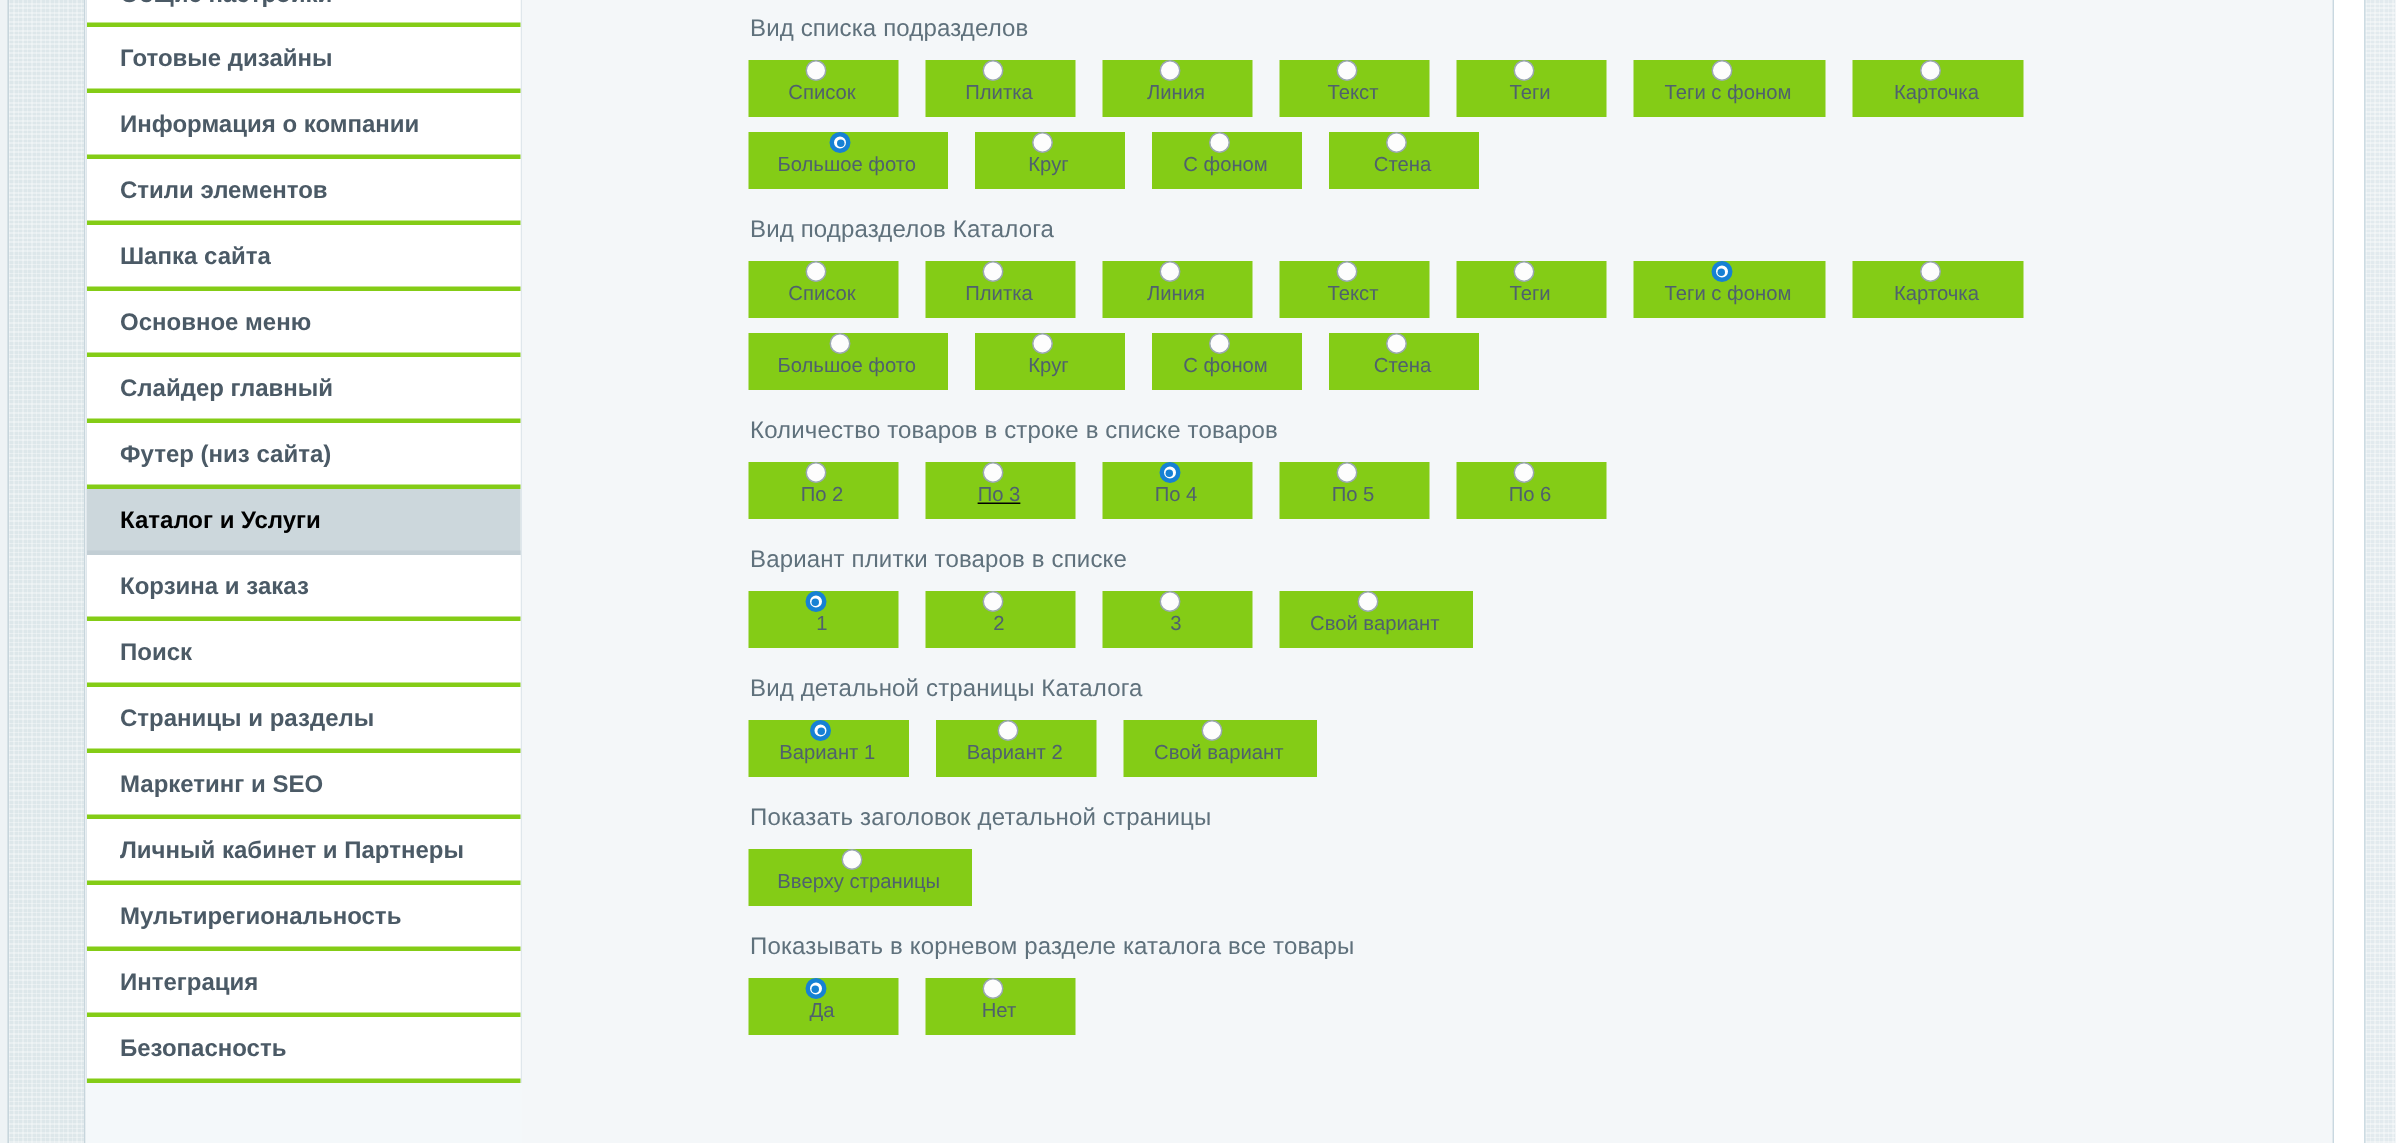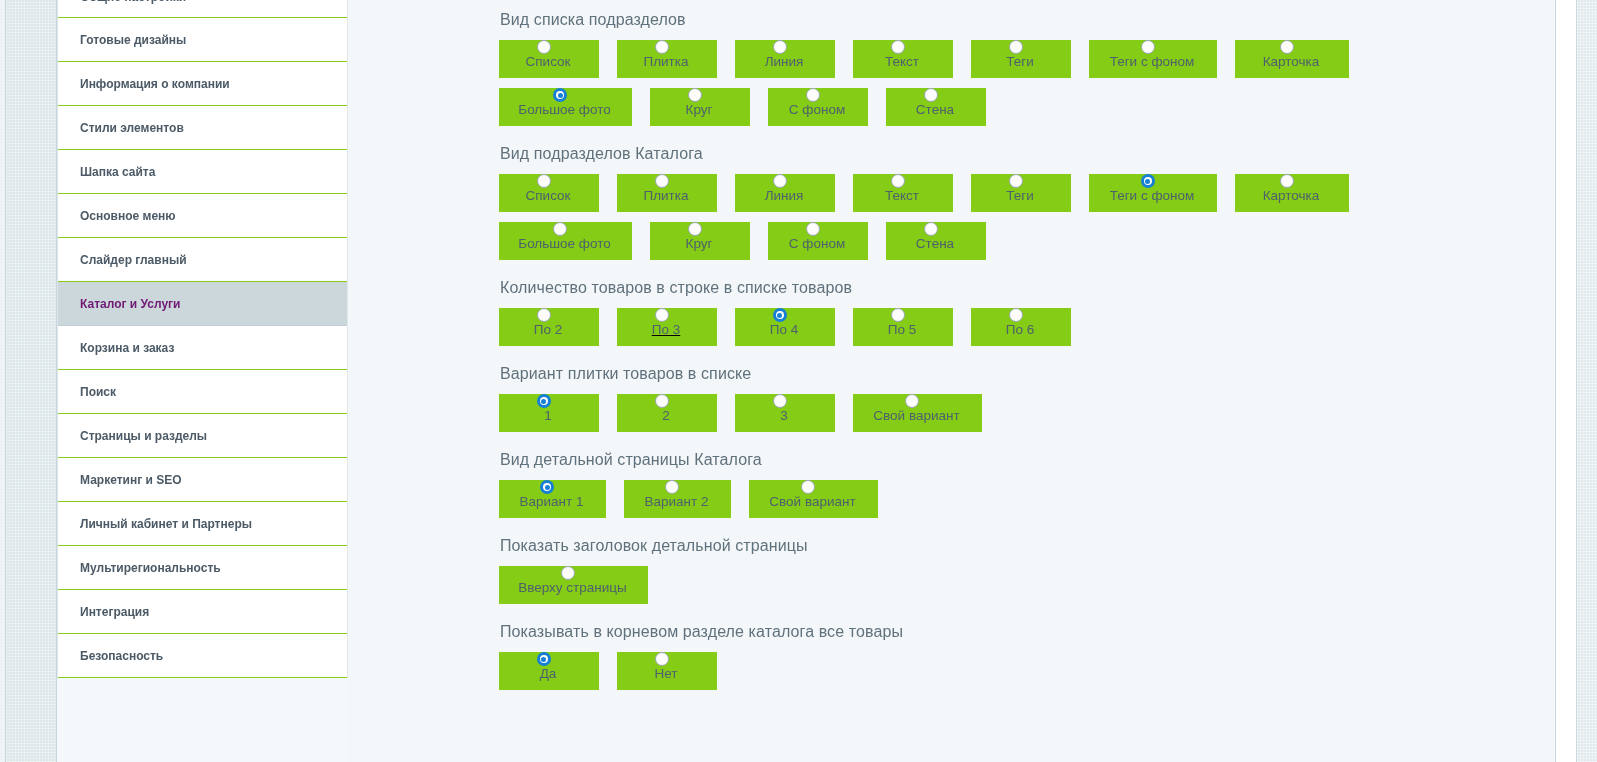--- a/index.html
+++ b/index.html
@@ -85,36 +85,36 @@
     width: 291px;
     background: #ffffff;
     border-left: 1px solid #dfe7ec;
     border-right: 1px solid #dfe7ec;
     box-sizing: border-box;
   }
   .nav-item {
     height: 44px;
     line-height: 44px;
     padding: 0 20px 0 22px;
-    font-size: 12px;
+    font-size: 16px;
     font-weight: bold;
     color: #4b5a66;
     background: #ffffff;
-    border-bottom: 1px solid #84cc16;
+    border-bottom: 3px solid #84cc16;
     box-sizing: border-box;
     white-space: nowrap;
     overflow: hidden;
     text-overflow: ellipsis;
     cursor: pointer;
   }
   .nav-item:first-child { border-top: 1px solid #e2e9ee; }
   .nav-item.active {
     background: #ccd7dc;
     border-bottom-color: #c2ced4;
-    color: #701a75;
+    color: #000000;
   }
 
   
   .content {
     position: absolute;
     left: 348px; top: 0;
     right: 42px; height: 762px;
     background: #f4f7f9;
     padding: 10px 0 16px 151px;
     box-sizing: border-box;
@@ -200,20 +200,21 @@
 
   <aside class="sidebar">
     <nav class="nav-list" id="nav-list">
         <div class="nav-item"><span>Общие настройки</span></div>
         <div class="nav-item"><span>Готовые дизайны</span></div>
         <div class="nav-item"><span>Информация о компании</span></div>
         <div class="nav-item"><span>Стили элементов</span></div>
         <div class="nav-item"><span>Шапка сайта</span></div>
         <div class="nav-item"><span>Основное меню</span></div>
         <div class="nav-item"><span>Слайдер главный</span></div>
+        <div class="nav-item"><span>Футер (низ сайта)</span></div>
         <div class="nav-item active"><span>Каталог и Услуги</span></div>
         <div class="nav-item"><span>Корзина и заказ</span></div>
         <div class="nav-item"><span>Поиск</span></div>
         <div class="nav-item"><span>Страницы и разделы</span></div>
         <div class="nav-item"><span>Маркетинг и SEO</span></div>
         <div class="nav-item"><span>Личный кабинет и Партнеры</span></div>
         <div class="nav-item"><span>Мультирегиональность</span></div>
         <div class="nav-item"><span>Интеграция</span></div>
         <div class="nav-item"><span>Безопасность</span></div>
       </nav>

